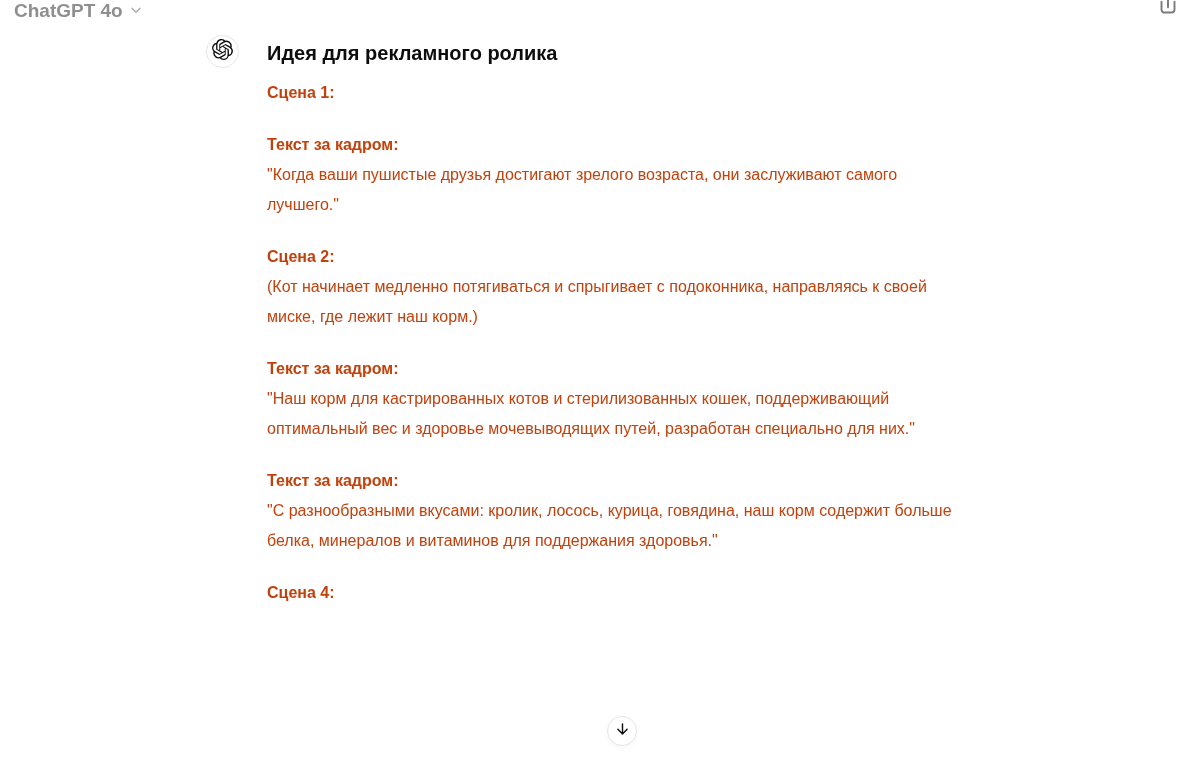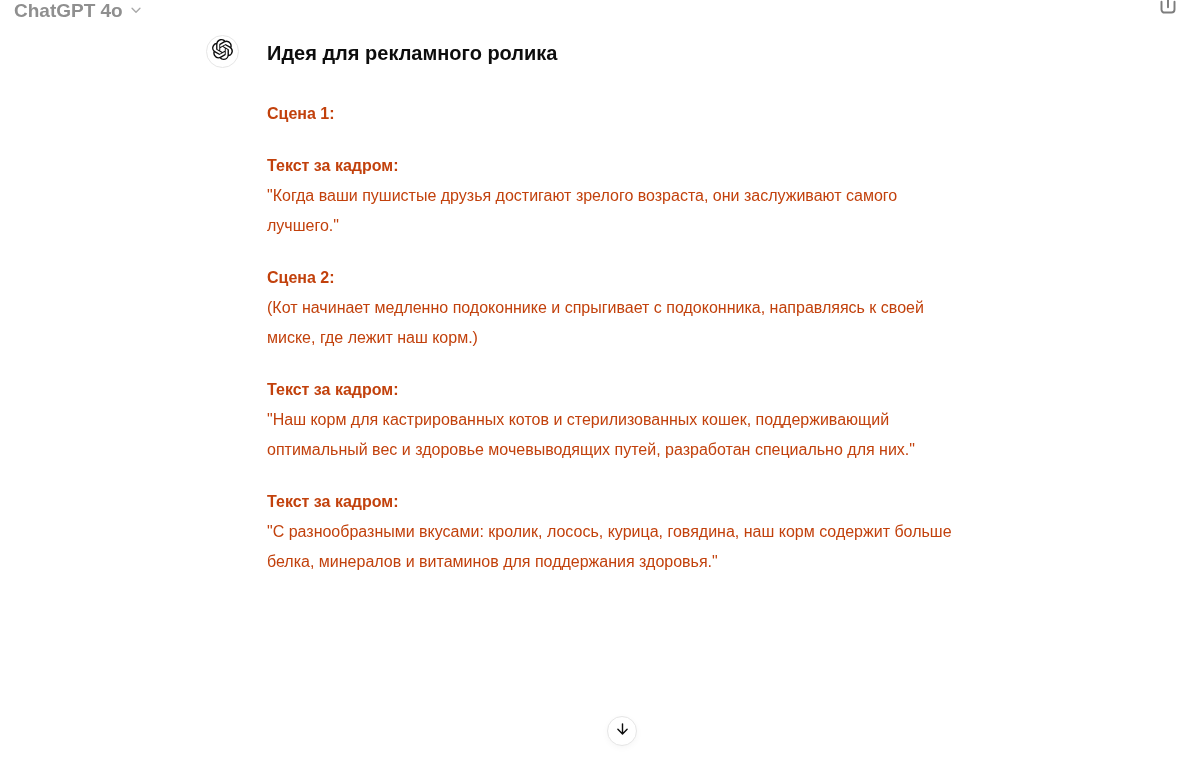--- a/index.html
+++ b/index.html
@@ -31,21 +31,21 @@
     border: 1px solid #e6e6e6; border-radius: 50%;
     background: #ffffff;
     display: flex; align-items: center; justify-content: center;
   }
   .message-content {
     position: absolute; left: 267px; top: 40px;
     width: 840px;
   }
   .message-title {
     font-size: 20px; font-weight: 700; line-height: 26px;
-    margin-bottom: 33px; color: #0d0d0d;
+    margin-bottom: 12px; color: #0d0d0d;
   }
   .msg-block {
     font-size: 16px; line-height: 30px;
     margin-bottom: 22px; color: #c2410c;
   }
   .block-label { display: block; font-weight: 700; }
   .block-text { white-space: pre-line; }
   
   .scroll-down-button {
     position: absolute; left: 607px; top: 716px;
@@ -89,35 +89,38 @@
   <div class="msg-block">
     <strong class="block-label">Сцена 1:</strong>
   </div>
 
   <div class="msg-block">
     <strong class="block-label">Текст за кадром:</strong><span class="block-text">"Когда ваши пушистые друзья достигают зрелого возраста, они заслуживают самого
 лучшего."</span>
   </div>
 
   <div class="msg-block">
-    <strong class="block-label">Сцена 2:</strong><span class="block-text">(Кот начинает медленно подоконнике и спрыгивает с подоконника, направляясь к своей
+    <strong class="block-label">Сцена 2:</strong><span class="block-text">(Кот начинает медленно потягиваться и спрыгивает с подоконника, направляясь к своей
 миске, где лежит наш корм.)</span>
   </div>
 
   <div class="msg-block">
     <strong class="block-label">Текст за кадром:</strong><span class="block-text">"Наш корм для кастрированных котов и стерилизованных кошек, поддерживающий
 оптимальный вес и здоровье мочевыводящих путей, разработан специально для них."</span>
   </div>
 
 
   <div class="msg-block">
     <strong class="block-label">Текст за кадром:</strong><span class="block-text">"С разнообразными вкусами: кролик, лосось, курица, говядина, наш корм содержит больше
 белка, минералов и витаминов для поддержания здоровья."</span>
   </div>
 
+  <div class="msg-block">
+    <strong class="block-label">Сцена 4:</strong><span class="block-text"></span>
+  </div>
 </div>
 
 <div class="scroll-down-button">
   <span>
     <svg width="17" height="17" viewBox="0 0 24 24" fill="none">
       <path d="M12 4v14M5.5 11.8 12 18.3l6.5-6.5" stroke="#0d0d0d" stroke-width="2" stroke-linecap="round" stroke-linejoin="round"></path>
     </svg>
   </span>
 </div>
 

